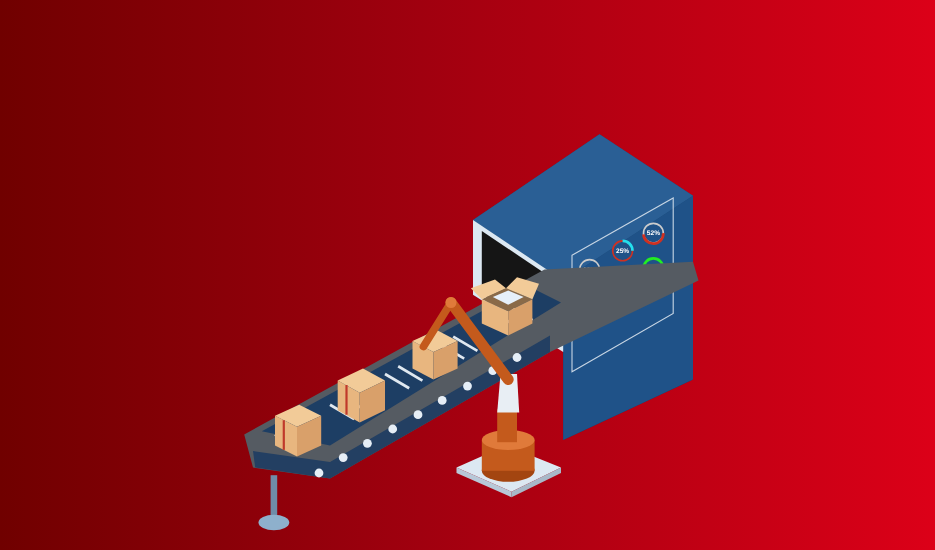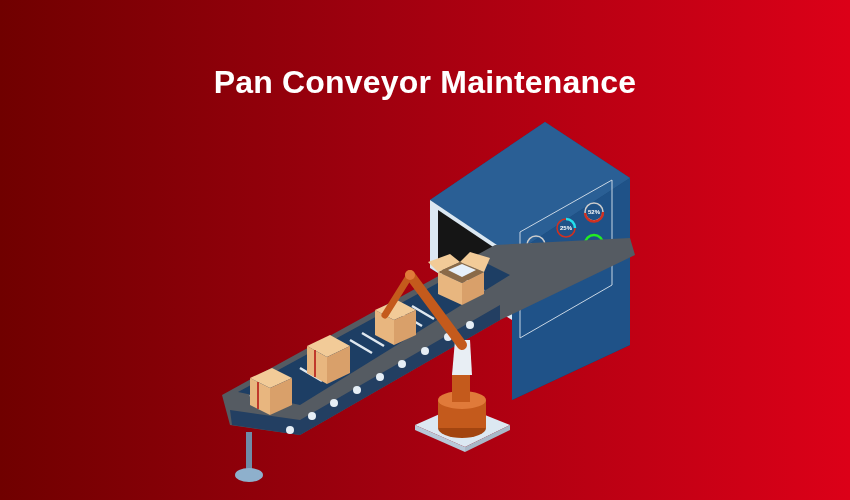--- a/index.html
+++ b/index.html
@@ -13,21 +13,20 @@
     position:absolute; left:0; right:0; top:64px; text-align:center;
     color:#fff; font-size:32px; font-weight:bold; letter-spacing:0.2px;
   }
   svg.illu { position:absolute; left:0; top:0; }
   .gauge-text { font-family: "Liberation Sans", sans-serif; font-size:6px; fill:#fff; font-weight:bold; }
 </style>
 </head>
 <body>
 
 <div class="banner">
-  <div class="title">Pan Conveyor Maintenance</div>
 
   <svg class="illu" width="850" height="500" viewBox="0 0 850 500">
 
     <g>
       <polygon points="430,200 545,122 630,178 630,245 512,318 430,268" fill="#1d4a78"></polygon>
       <polygon points="512,318 630,245 630,345 512,400" fill="#173a60"></polygon>
       <polygon points="430,200 545,122 630,178 512,255" fill="#2a5f95"></polygon>
       <polygon points="512,255 630,178 630,345 512,400" fill="#1f5288"></polygon>
       <polygon points="430,200 512,255 512,320 430,268" fill="#dce8f2"></polygon>
       <polygon points="438,210 505,255 505,310 438,268" fill="#151515"></polygon>

